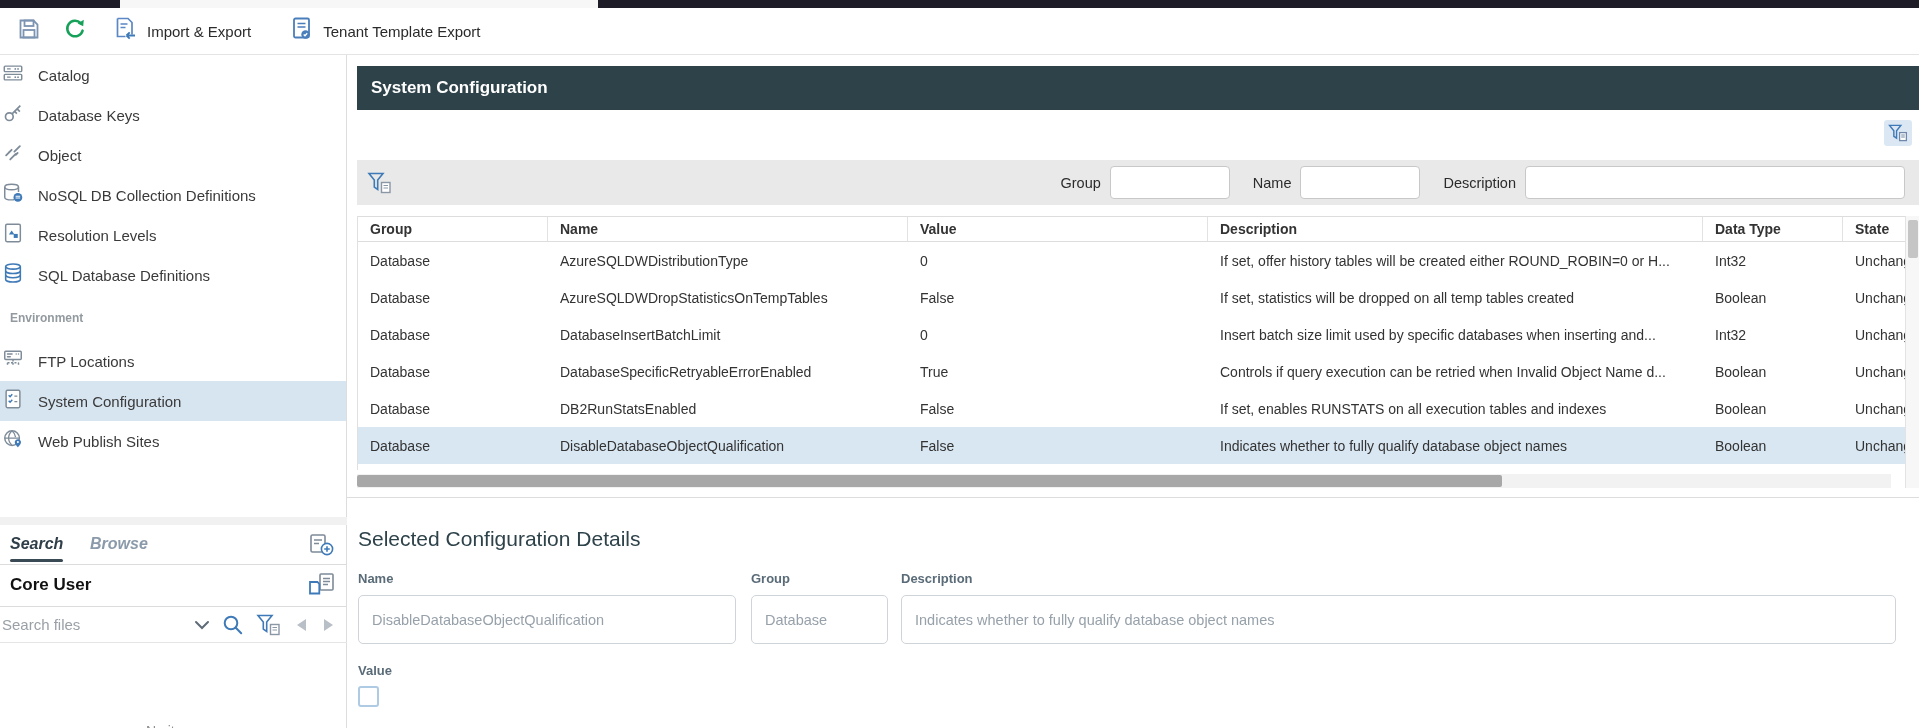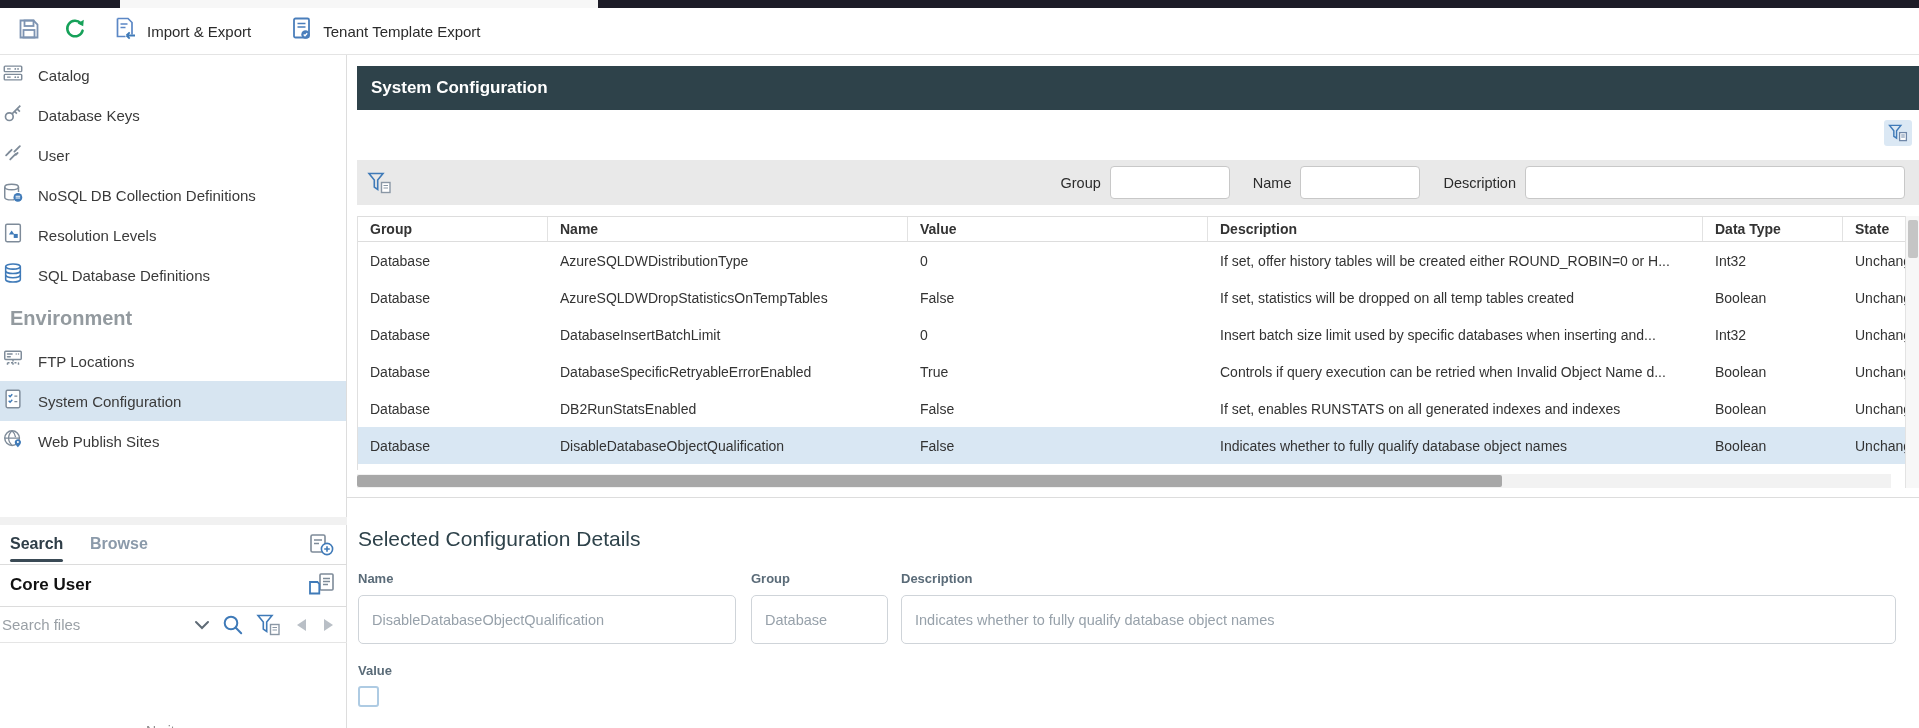--- a/index.html
+++ b/index.html
@@ -21,25 +21,25 @@
   .tool-label { font-size:15px; color:#2b2b2b; white-space:nowrap; }
 
   
   .sidebar { position:absolute; left:0; top:55px; width:347px; height:673px; background:#fff;
     border-right:1px solid #ddd; }
   .nav { position:absolute; left:0; top:0; width:100%; }
   .nav-item { display:flex; align-items:center; height:40px; padding-left:2px; gap:14px; cursor:pointer; }
   .nav-item .lbl { font-size:15px; color:#3a3a3a; white-space:nowrap; }
   .nav-item.selected { background:#d7e5f1; }
   .env-header { height:46px; display:flex; align-items:center; padding-left:10px;
-    font-size:20px; font-weight:bold; color:#939a9f; }
+    font-size:12px; font-weight:bold; color:#939a9f; }
   .side-band { position:absolute; left:0; top:462px; width:347px; height:8px; background:#f1f1f1; }
 
   .tabs-row { position:absolute; left:0; top:472px; width:347px; height:38px; border-bottom:1px solid #dcdcdc; }
-  .tab { position:absolute; top:8px; font-size:16px; font-weight:bold; cursor:pointer; }
+  .tab { position:absolute; top:8px; font-size:16px; font-weight:bold; cursor:pointer;font-style:italic; }
   .tab.active { left:10px; color:#2f3e48; }
   .tab.active::after { content:""; position:absolute; left:0; bottom:-9px; width:100%; height:3px; background:#3a4a55; border-radius:2px; }
   .tab.inactive { left:90px; color:#8b9aaa; }
   .tabs-row .right-icon { position:absolute; right:12px; top:5px; cursor:pointer; }
 
   .coreuser-row { position:absolute; left:0; top:510px; width:347px; height:42px; border-bottom:1px solid #dcdcdc;padding-left:48px; }
   .coreuser-row .title { position:absolute; left:10px; top:10px; font-size:17px; font-weight:bold; color:#111; }
   .coreuser-row .right-icon { position:absolute; right:8px; top:7px; cursor:pointer; }
 
   .search-row { position:absolute; left:0; top:552px; width:347px; height:36px; border-bottom:1px solid #e5e5e5;
@@ -170,21 +170,21 @@
           </svg>
         </span>
         <span class="lbl">Database Keys</span>
       </div>
       <div class="nav-item">
         <span>
           <svg width="22" height="22" viewBox="0 0 24 24" fill="none" stroke="#7e8b99" stroke-width="2" stroke-linecap="round">
             <path d="M4.5 14.5l6-6M9 19l6-6M13.5 10.5l6-6M9 10l-2 2M17 12l-2 2"></path>
           </svg>
         </span>
-        <span class="lbl">User</span>
+        <span class="lbl">Object</span>
       </div>
       <div class="nav-item">
         <span>
           <svg width="22" height="22" viewBox="0 0 24 24" fill="none">
             <ellipse cx="10.5" cy="5.5" rx="7.5" ry="3" stroke="#7e8b99" stroke-width="1.6"></ellipse>
             <path d="M3 5.5v11c0 1.7 3.4 3 7.5 3 .9 0 1.8-.1 2.6-.2M18 5.5v5.5" stroke="#7e8b99" stroke-width="1.6"></path>
             <circle cx="17.3" cy="16.8" r="4.8" fill="#3f7ab8"></circle>
             <path d="M14.8 15.5h5M14.8 17.5h5" stroke="#fff" stroke-width="1.2"></path>
           </svg>
         </span>
@@ -380,21 +380,21 @@
       <div class="tcell">True</div>
       <div class="tcell">Controls if query execution can be retried when Invalid Object Name d...</div>
       <div class="tcell">Boolean</div>
       <div class="tcell">Unchanged</div>
     </div>
 
     <div class="trow">
       <div class="tcell">Database</div>
       <div class="tcell">DB2RunStatsEnabled</div>
       <div class="tcell">False</div>
-      <div class="tcell">If set, enables RUNSTATS on all generated indexes and indexes</div>
+      <div class="tcell">If set, enables RUNSTATS on all execution tables and indexes</div>
       <div class="tcell">Boolean</div>
       <div class="tcell">Unchanged</div>
     </div>
 
     <div class="trow selected">
       <div class="tcell">Database</div>
       <div class="tcell">DisableDatabaseObjectQualification</div>
       <div class="tcell">False</div>
       <div class="tcell">Indicates whether to fully qualify database object names</div>
       <div class="tcell">Boolean</div>

